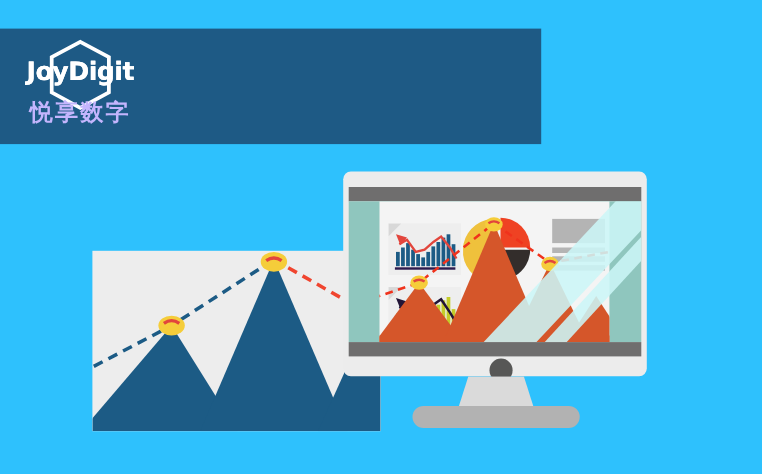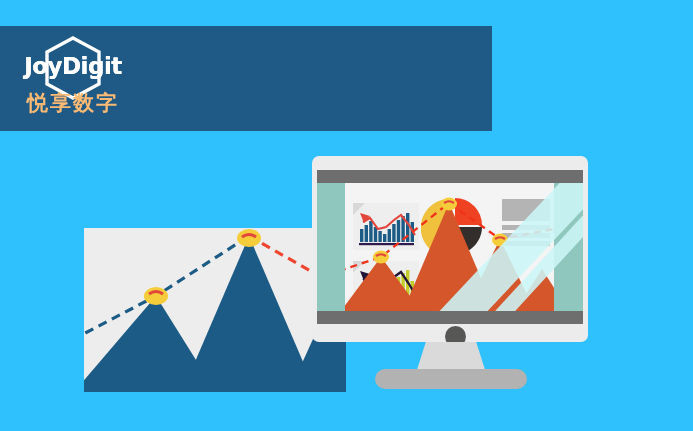--- a/index.html
+++ b/index.html
@@ -24,21 +24,21 @@
   }
   .hex-svg{position:absolute;left:28px;top:6px;}
   .logo-en{
     position:relative;z-index:3;color:#ffffff;font-weight:bold;
     font-size:23px;letter-spacing:-0.5px;line-height:1;
     margin-top:10px;text-shadow:0 0 0 #fff;
     font-family:"DejaVu Sans",sans-serif;
     white-space:nowrap;
   }
   .logo-cn{
-    position:relative;z-index:3;color:#fdba74;font-weight:bold;
+    position:relative;z-index:3;color:#c4b5fd;font-weight:bold;
     font-size:21px;letter-spacing:2px;line-height:1;margin-top:14px;
     white-space:nowrap;
   }
   .banner-title{
     color:#ffffff;font-weight:bold;font-size:54px;line-height:1;
     letter-spacing:2px;margin-left:18px;white-space:nowrap;
     font-family:"DejaVu Sans","Liberation Sans",sans-serif;
   }
 
   

